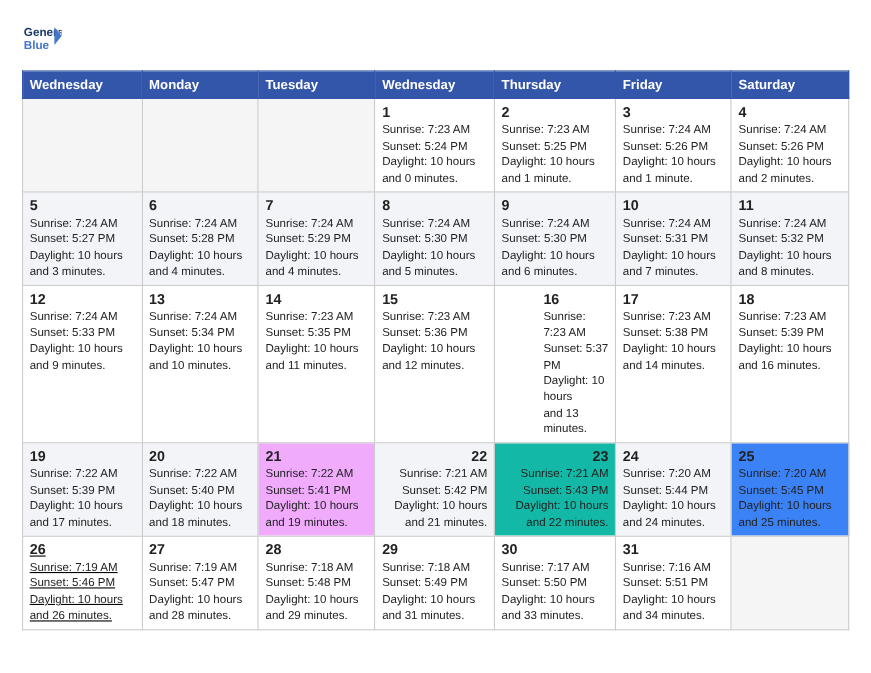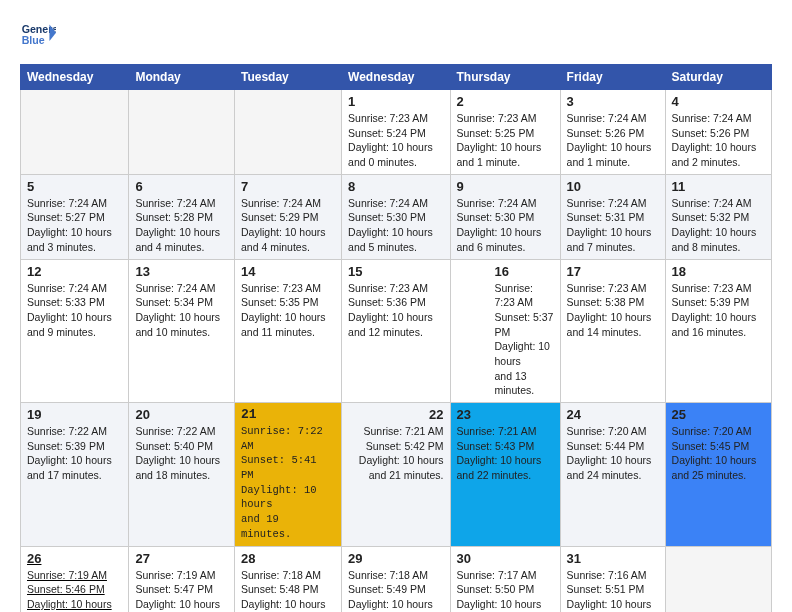--- a/index.html
+++ b/index.html
@@ -260,35 +260,35 @@
 Daylight: 10 hours
 and 17 minutes.</div>
           </td>
           <td style="background: rgb(242, 244, 248);">
             <span class="day-num">20</span>
             <div class="day-info" style="white-space: pre-line;">Sunrise: 7:22 AM
 Sunset: 5:40 PM
 Daylight: 10 hours
 and 18 minutes.</div>
           </td>
-          <td style="background: #eab308; font-family: Liberation Mono, monospace;">
+          <td style="background: #f0abfc;">
             <span class="day-num">21</span>
             <div class="day-info" style="white-space: pre-line;">Sunrise: 7:22 AM
 Sunset: 5:41 PM
 Daylight: 10 hours
 and 19 minutes.</div>
           </td>
           <td style="background: rgb(242, 244, 248); text-align: right;">
             <span class="day-num">22</span>
             <div class="day-info" style="white-space: pre-line;">Sunrise: 7:21 AM
 Sunset: 5:42 PM
 Daylight: 10 hours
 and 21 minutes.</div>
           </td>
-          <td style="background: #0ea5e9;">
+          <td style="background: #14b8a6; text-align: right;">
             <span class="day-num">23</span>
             <div class="day-info" style="white-space: pre-line;">Sunrise: 7:21 AM
 Sunset: 5:43 PM
 Daylight: 10 hours
 and 22 minutes.</div>
           </td>
           <td style="background: rgb(242, 244, 248);">
             <span class="day-num">24</span>
             <div class="day-info" style="white-space: pre-line;">Sunrise: 7:20 AM
 Sunset: 5:44 PM

